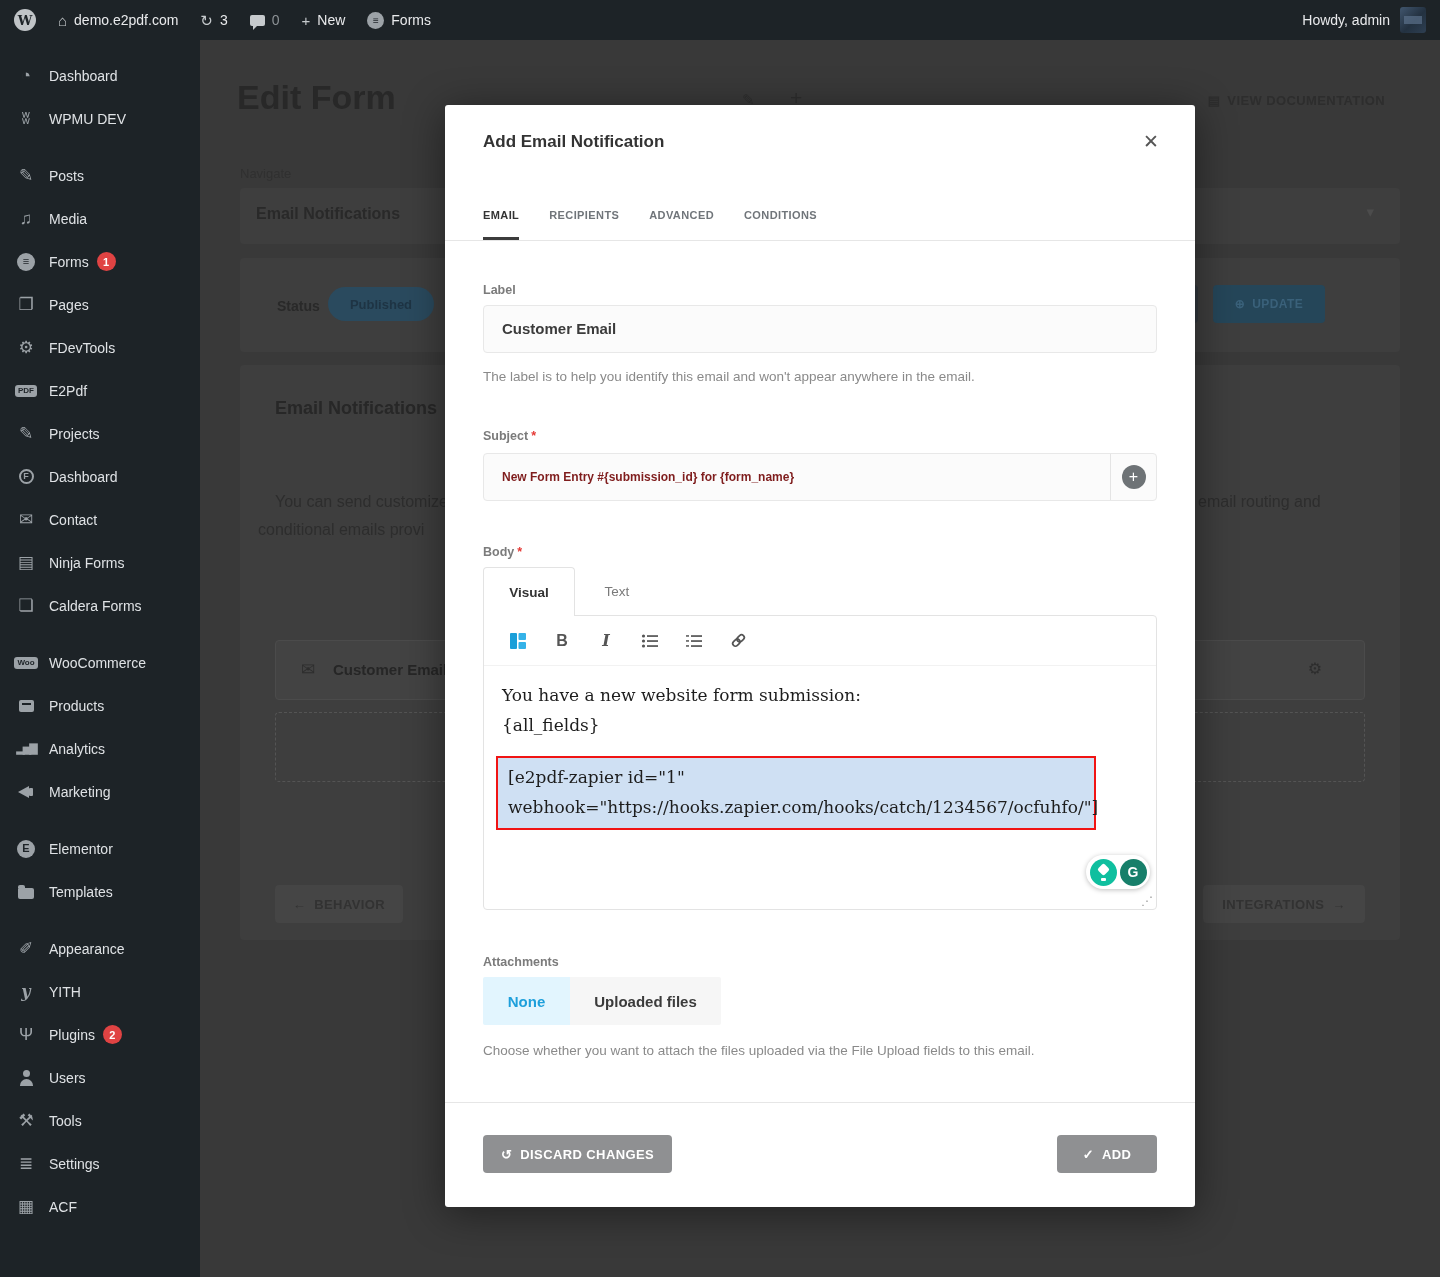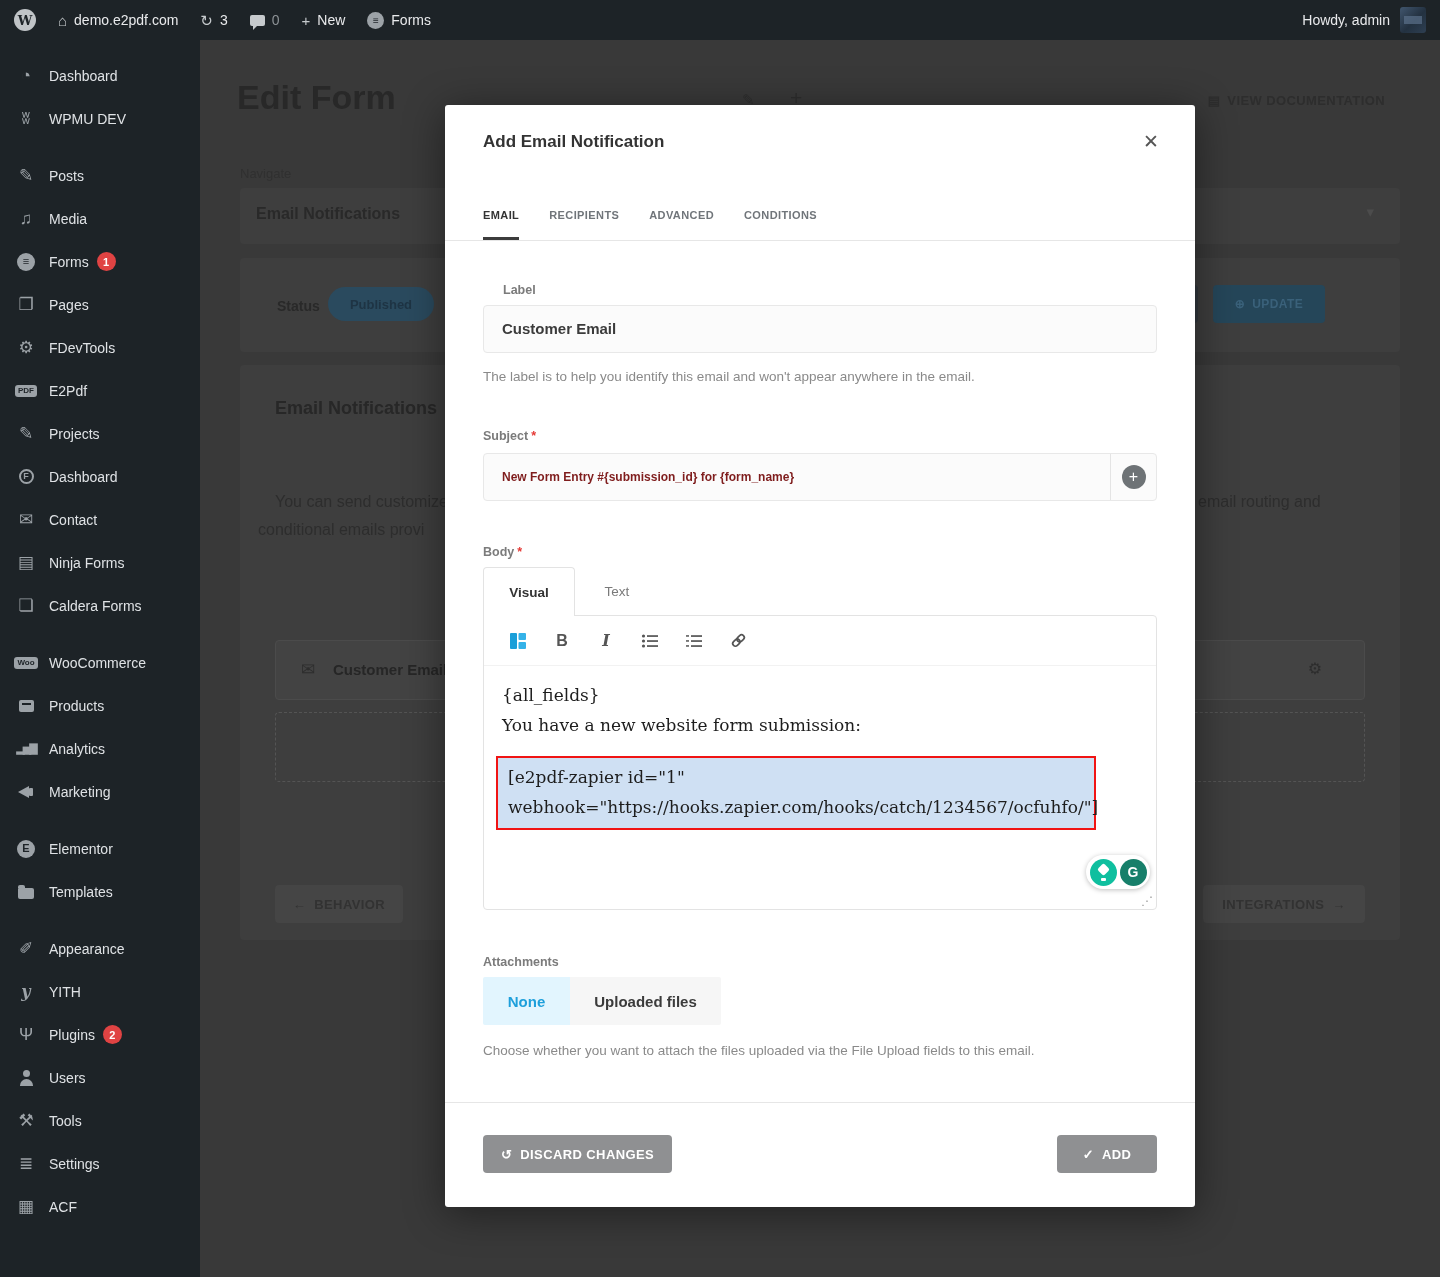--- a/index.html
+++ b/index.html
@@ -395,21 +395,21 @@
     <div class="m-title">Add Email Notification</div>
     <div class="m-close">✕</div>
     <div class="m-tabline"></div>
     <div class="m-tabs">
       <div class="m-tab active">EMAIL</div>
       <div class="m-tab">RECIPIENTS</div>
       <div class="m-tab">ADVANCED</div>
       <div class="m-tab">CONDITIONS</div>
     </div>
 
-    <div class="f-label" style="top:178px;margin-left:20px;">Label</div>
+    <div class="f-label" style="top:178px;">Label</div>
     <div class="f-input" style="top:200px;">Customer Email</div>
     <div class="f-help" style="top:264px;">The label is to help you identify this email and won't appear anywhere in the email.</div>
 
     <div class="f-label" style="top:324px;">
       <span>Subject</span><span class="req">*</span>
     </div>
     <div id="f-subject-row">
       <div id="f-subject-val">New Form Entry #{submission_id} for {form_name}</div>
       <div id="f-subject-addwrap">
         <span class="plus-circle">+</span>
@@ -458,22 +458,22 @@
         <span class="tb">
           <svg class="tbsvg" width="19" height="19" viewBox="0 0 19 19">
             <g transform="rotate(-45 9.5 9.5)" fill="none" stroke="#555" stroke-width="1.7">
               <rect x="2.5" y="6.8" width="8" height="5.4" rx="2.7"></rect>
               <rect x="8.5" y="6.8" width="8" height="5.4" rx="2.7"></rect>
             </g>
           </svg>
         </span>
       </div>
       <div id="ed-content">
+        <div>You have a new website form submission:</div>
         <div>{all_fields}</div>
-        <div>You have a new website form submission:</div>
         <div id="ed-selection">
           <div>[e2pdf-zapier id="1"</div>
           <div>webhook="https://hooks.zapier.com/hooks/catch/1234567/ocfuhfo/"]</div>
         </div>
       </div>
       <div id="grammarly">
         <span class="g-bulb"></span>
         <span class="g-circle">G</span>
       </div>
       <div id="ed-resize">⋰</div>

